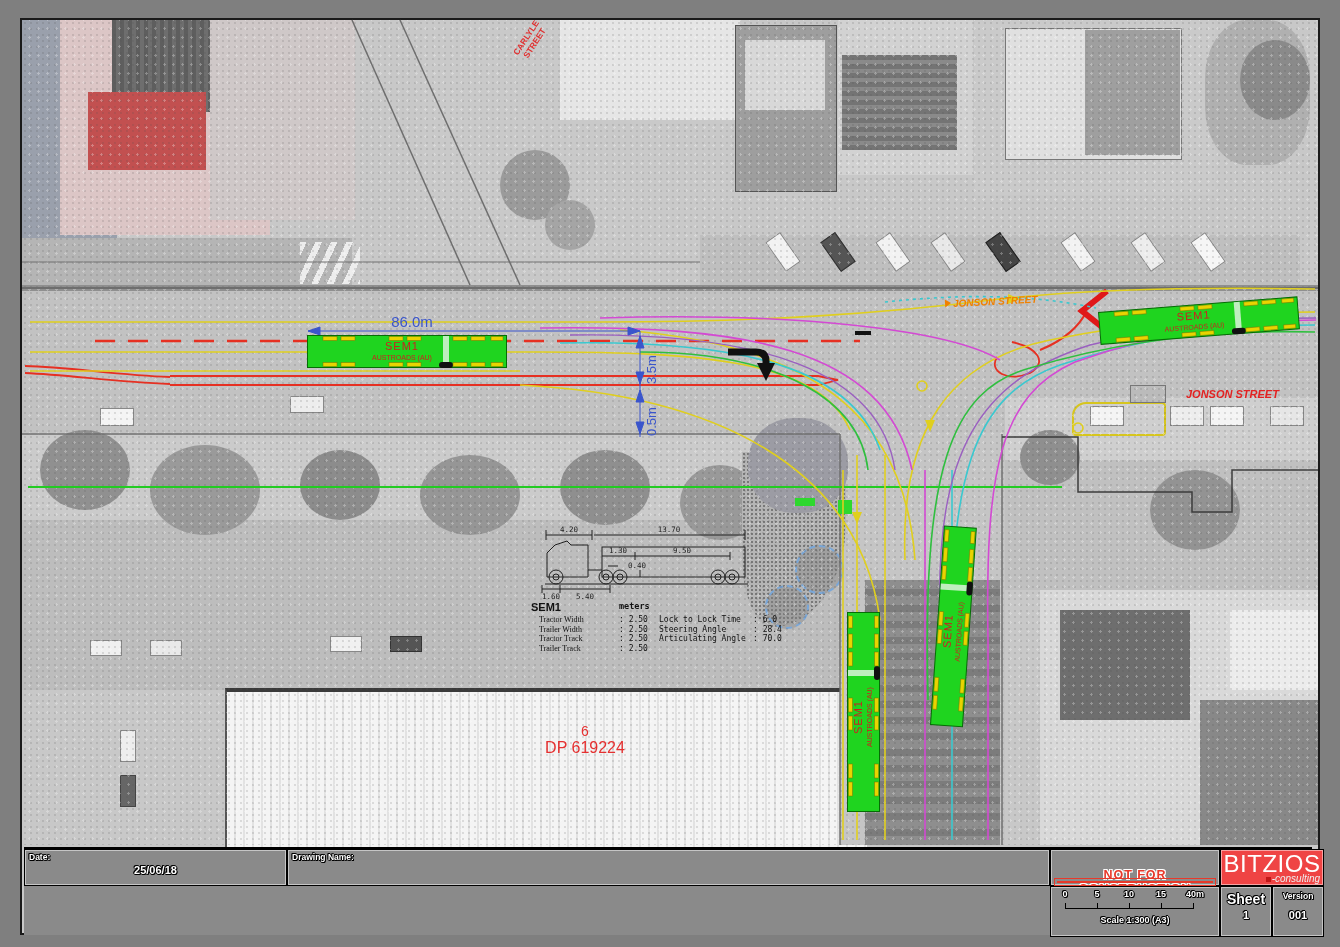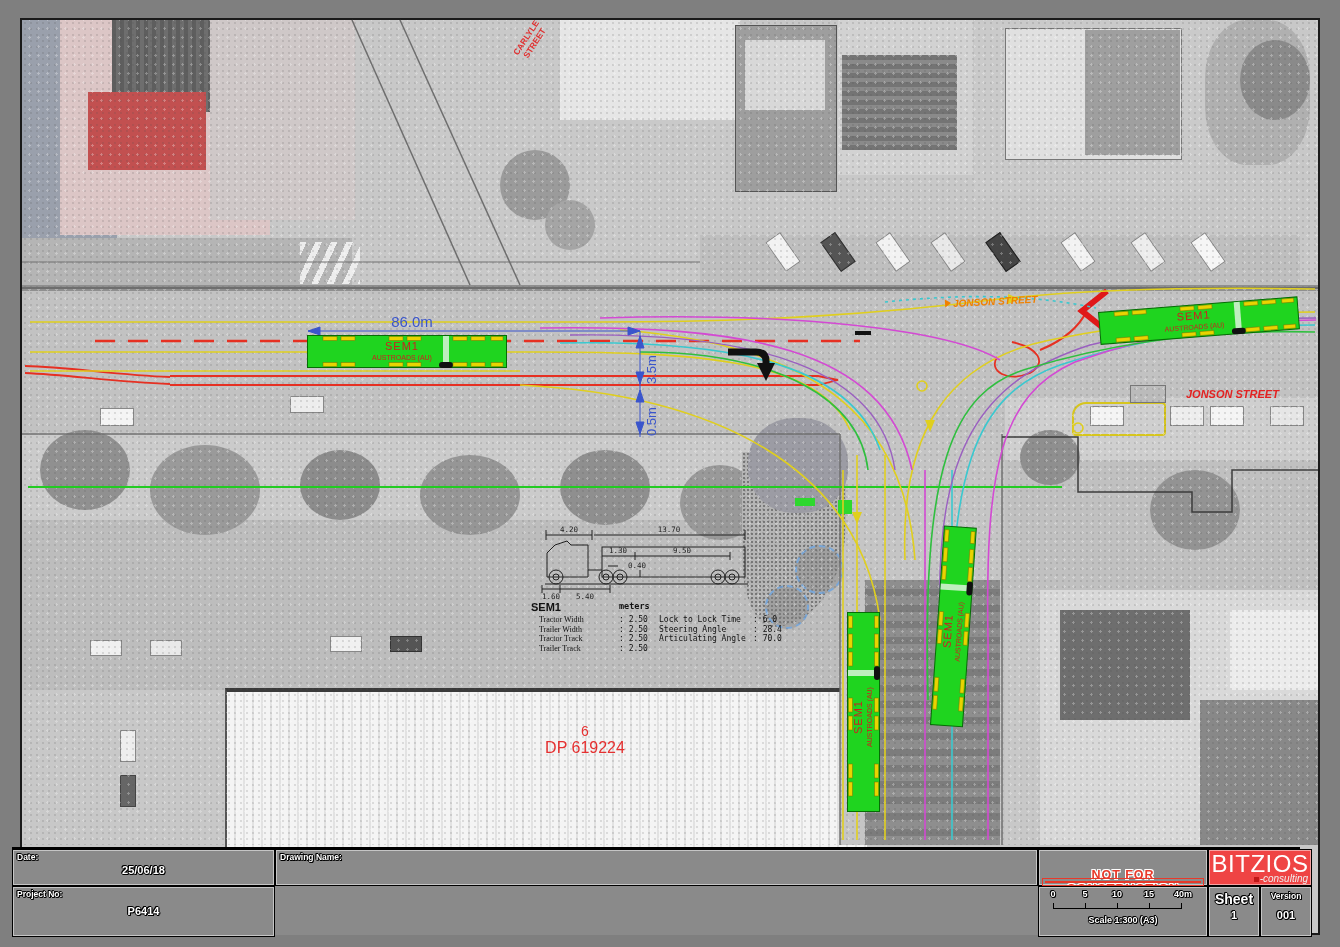--- a/index.html
+++ b/index.html
@@ -7,21 +7,21 @@
   .abs{position:absolute;}
   .ph{position:absolute;}
   #sheetbg{position:absolute;left:20px;top:18px;width:1300px;height:917px;background:#c8c8c8;border:2px solid #1a1a1a;box-sizing:border-box;}
   #noise{position:absolute;left:22px;top:20px;width:1296px;height:825px;
     background-image:radial-gradient(circle,rgba(80,80,80,.16) 1px,transparent 1.3px),radial-gradient(circle,rgba(255,255,255,.28) 1px,transparent 1.4px);
     background-size:6px 6px,9px 9px;background-position:0 0,3px 4px;pointer-events:none;}
   svg.overlay{position:absolute;left:0;top:0;pointer-events:none;}
   .lbl{position:absolute;white-space:nowrap;}
   .redlbl{color:#e03030;font-weight:bold;}
   
-  #tb{position:absolute;left:12px;top:847px;width:1288px;height:88px;background:#8a8a8a;border-top:2px solid #000;box-sizing:border-box;}
+  #tb{position:absolute;left:24px;top:847px;width:1288px;height:88px;background:#8a8a8a;border-top:2px solid #000;box-sizing:border-box;}
   .cell{position:absolute;border:1px solid #000;box-shadow:inset 0 0 0 1px rgba(255,255,255,.5);box-sizing:border-box;background:#8a8a8a;}
   .ot{color:#fff;font-weight:bold;text-shadow:-1px 0 0 #000,1px 0 0 #000,0 -1px 0 #000,0 1px 0 #000,1px 1px 0 #000,-1px -1px 0 #000;}
   .cl{position:absolute;left:4px;top:2px;font-size:8.5px;}
   .cv{position:absolute;left:0;right:0;text-align:center;}
   #stamp-box{position:absolute;left:6px;top:3px;right:6px;bottom:3px;border:1px solid #e8392a;outline:1px solid #e8392a;outline-offset:2px;
     display:flex;flex-direction:column;align-items:center;justify-content:center;line-height:1.15;margin-top:28px;}
   #stamp-box span{color:#e8392a;font-weight:bold;font-size:12.5px;letter-spacing:1px;text-shadow:1px 1px 0 #fff,-1px -1px 0 #fff,1px -1px 0 #fff,-1px 1px 0 #fff;}
   #logo-cell{background:#ef4444;}
   #logo-main{position:absolute;left:0;right:0;top:0;text-align:center;color:#fff;font-size:24px;letter-spacing:.5px;font-family:"Liberation Sans",sans-serif;}
   #logo-sub{position:absolute;right:3px;bottom:1px;color:#eee;font-style:italic;font-size:10px;}
@@ -329,24 +329,20 @@
       </div>
       <div style="height:40px;"></div>
     </div>
   </div>
 
   <div id="tb">
     <div class="cell" style="left:0;top:0;width:263px;height:37px;">
       <span class="cl ot">Date:</span>
       <span class="cv ot" style="top:14px;font-size:11px;">25/06/18</span>
     </div>
-    <div class="cell" style="left:0;top:37px;width:263px;height:51px;">
-      <span class="cl ot">Project No:</span>
-      <span class="cv ot" style="top:18px;font-size:11px;">P6414</span>
-    </div>
     <div class="cell" style="left:263px;top:0;width:763px;height:37px;">
       <span class="cl ot">Drawing Name:</span>
     </div>
     <div class="cell" style="left:1026px;top:0;width:170px;height:37px;">
       <div id="stamp-box">
         <span>NOT FOR</span>
         <span>CONSTRUCTION</span>
       </div>
     </div>
     <div class="cell" style="left:1026px;top:37px;width:170px;height:51px;">

